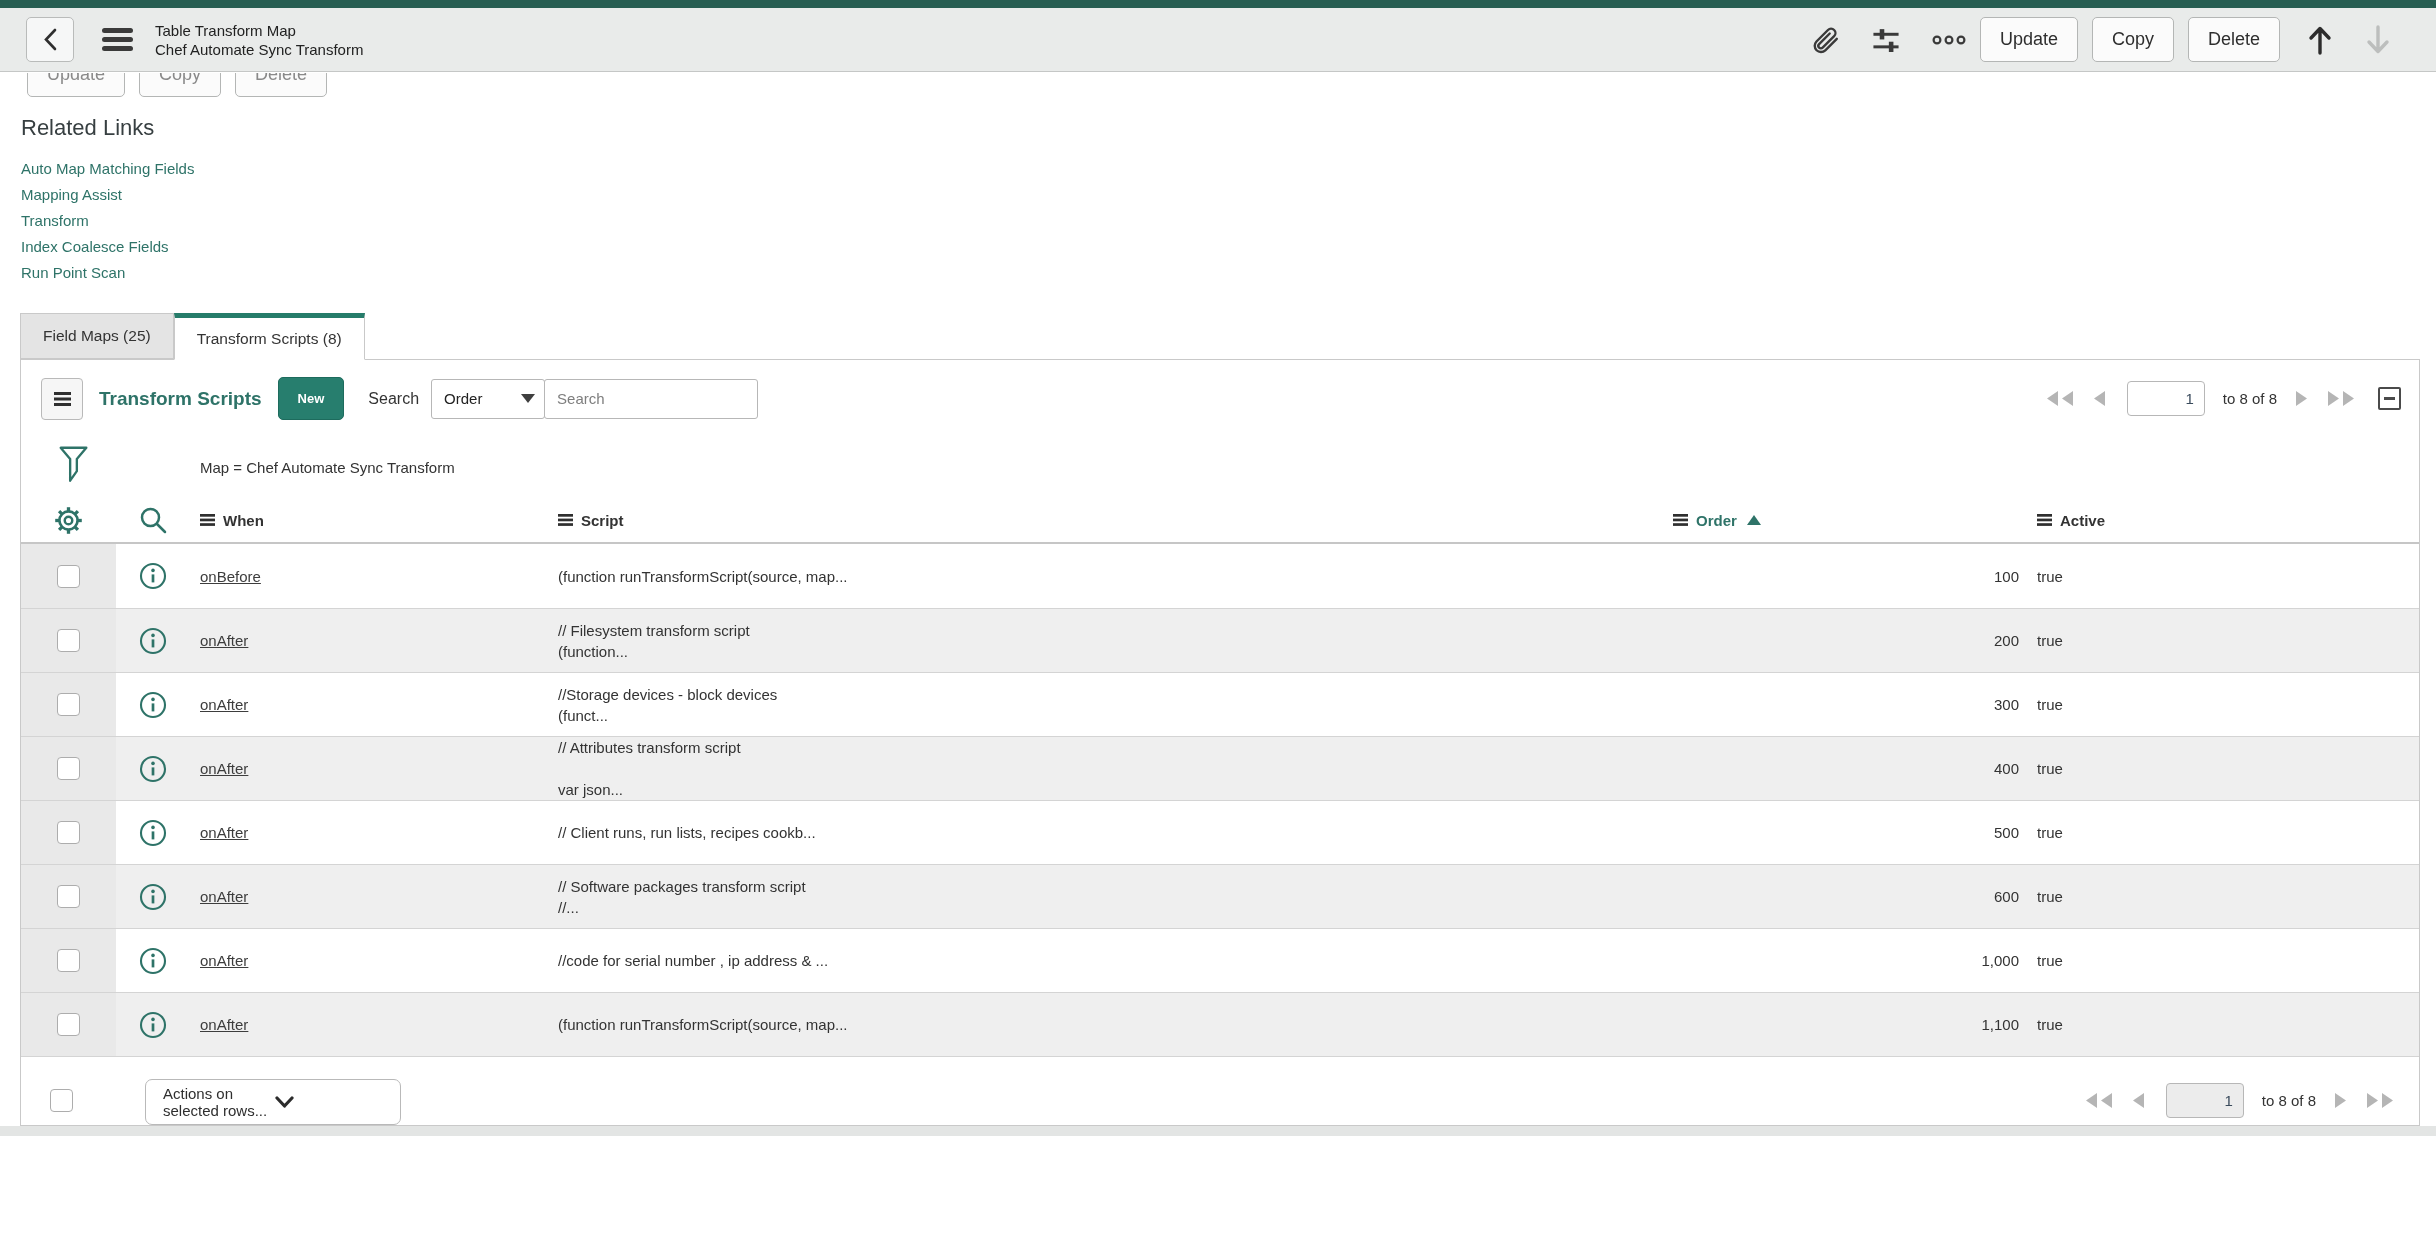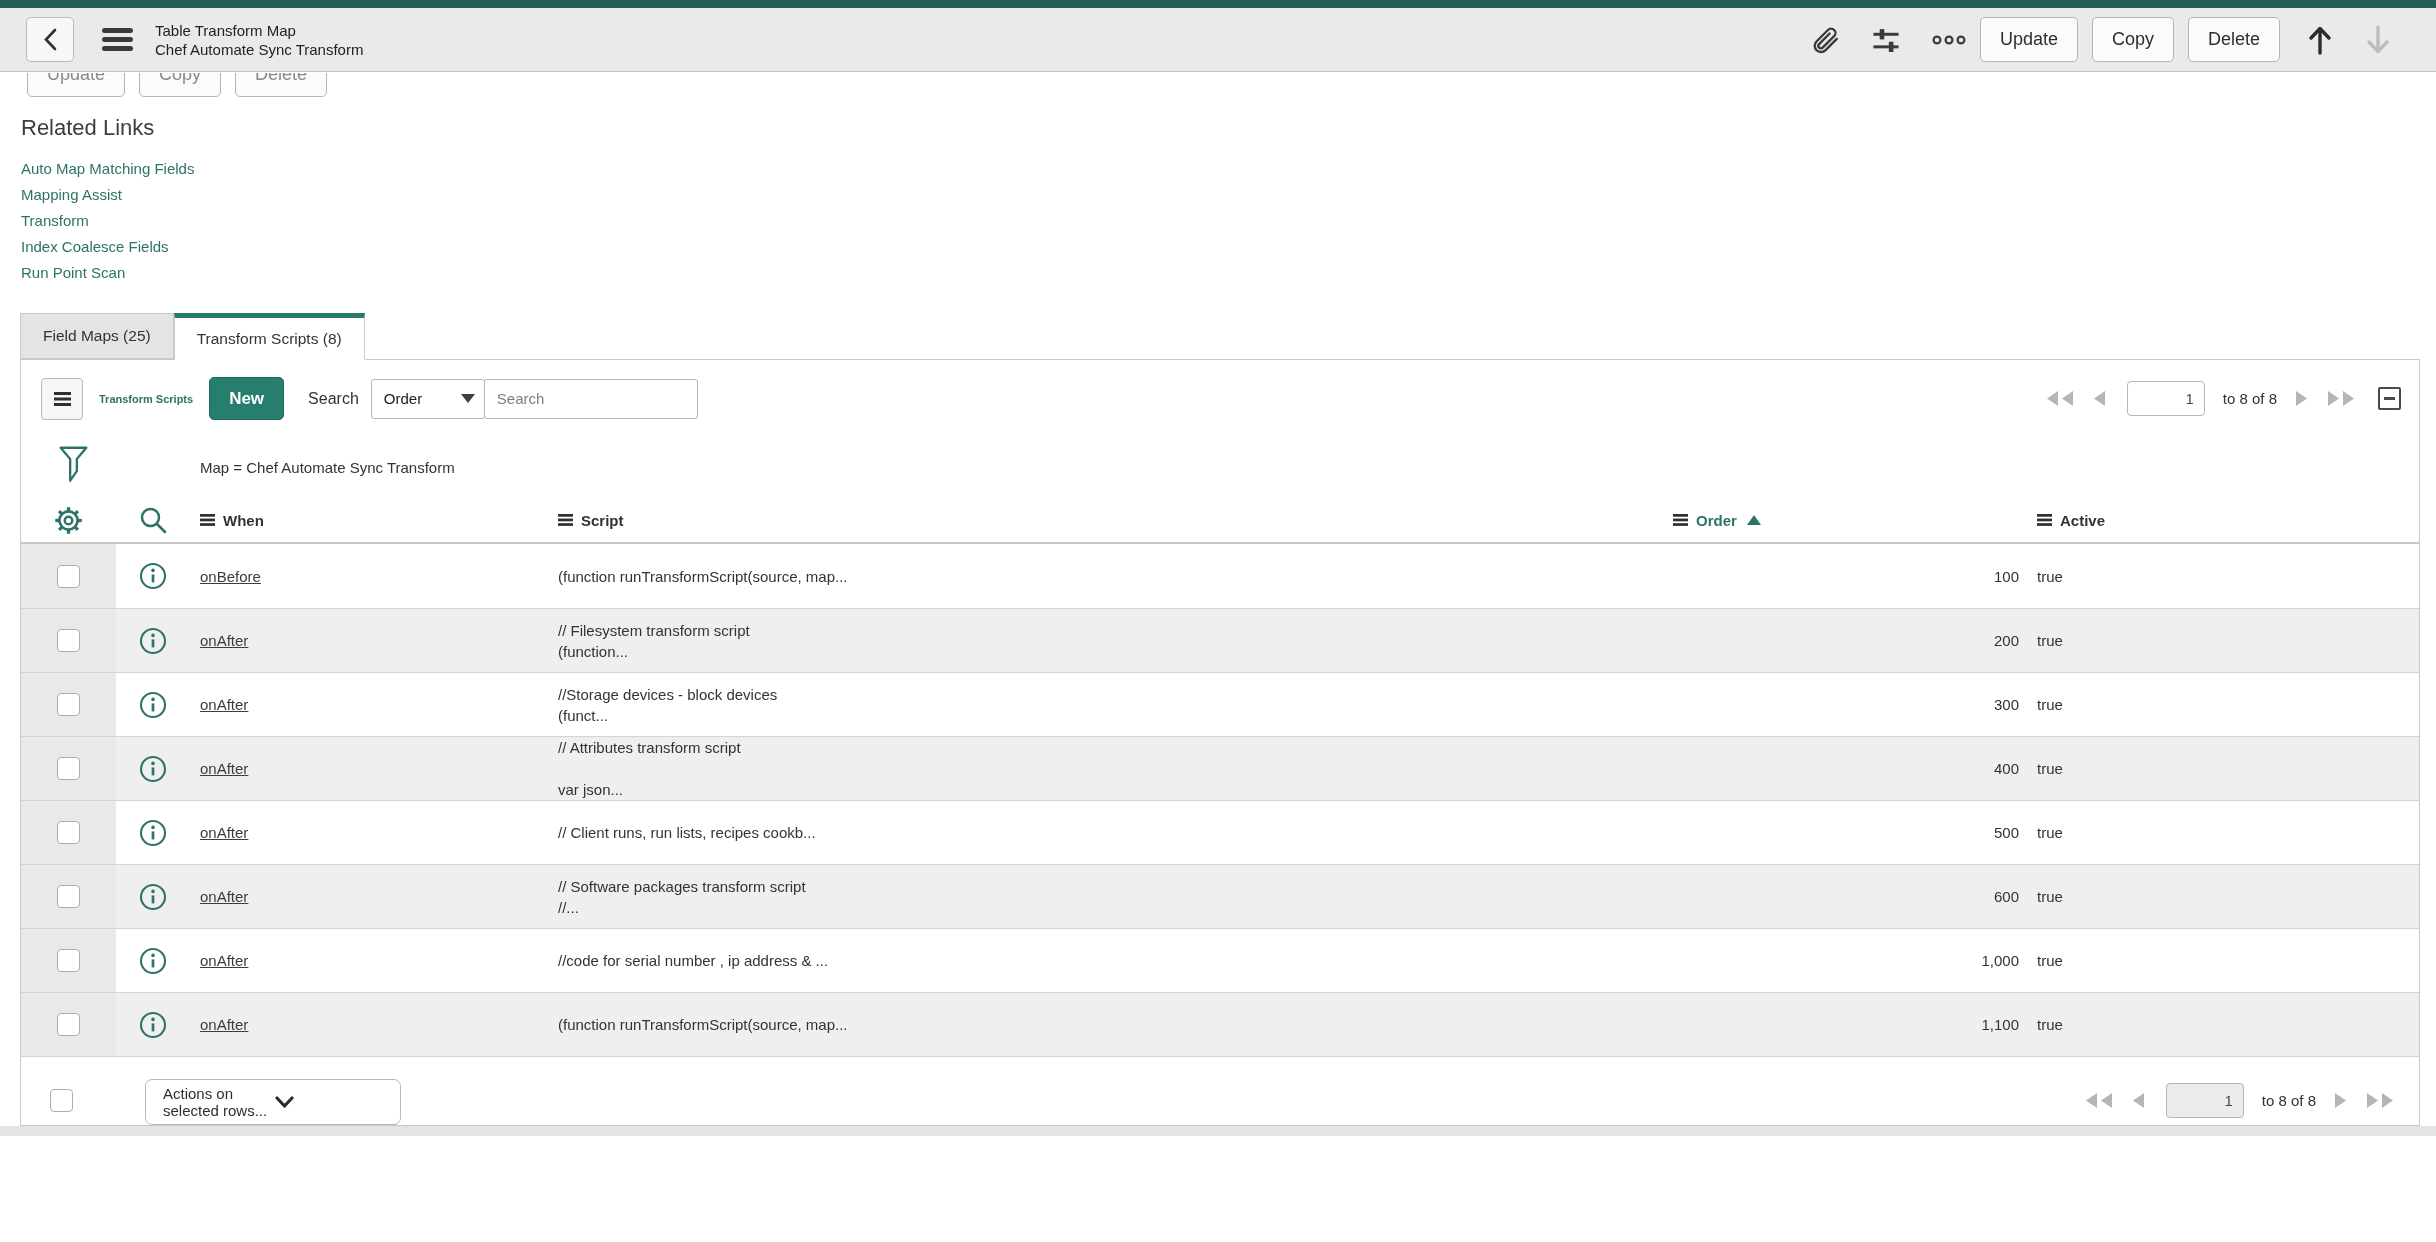--- a/index.html
+++ b/index.html
@@ -41,23 +41,23 @@
   .tab.active { background:#fff; border-bottom:1px solid #fff; border-top:5px solid #267c6a;
     margin-bottom:-1px; height:47px; }
 
   
   .listbox { position:absolute; left:20px; right:16px; top:286px; bottom:10px;
     border:1px solid #c9c9c9; background:#fff; display:flex; flex-direction:column; }
 
   .toolbar { height:78px; display:flex; align-items:center; padding:0 18px 0 20px; }
   .listmenu { width:42px; height:42px; background:#f6f6f6; border:1px solid #b9b9b9; border-radius:4px;
     display:flex; align-items:center; justify-content:center; cursor:pointer; }
-  .listtitle { margin-left:16px; font-size:11px; font-weight:600; color:#2e7368; }
+  .listtitle { margin-left:16px; font-size:19px; font-weight:600; color:#2e7368; }
   .newbtn { margin-left:16px; height:43px; padding:0 19px; background:#277e6e; border:1px solid #1d6b5d;
-    border-radius:5px; color:#fff; font-size:17px; font-weight:600; cursor:pointer; font-family:inherit; }
+    border-radius:5px; color:#fff; font-size:13px; font-weight:600; cursor:pointer; font-family:inherit; }
   .searchlabel { margin-left:24px; font-size:16px; color:#333; }
   .fieldselect { margin-left:12px; height:40px; width:114px; background:#fff; border:1px solid #b7b7b7;
     border-radius:3px; display:flex; align-items:center; padding:0 9px 0 12px; cursor:pointer; }
   .fslabel { font-size:15px; color:#222; flex:1; }
   .fsarrow { width:0; height:0; border-left:7px solid transparent; border-right:7px solid transparent;
     border-top:9px solid #3f3f3f; }
   .searchinput { margin-left:-1px; height:40px; width:214px; border:1px solid #b7b7b7; border-radius:3px;
     padding:0 12px; font-size:15px; font-family:inherit; color:#333; }
   .searchinput::placeholder { color:#7e7e7e; }
 

